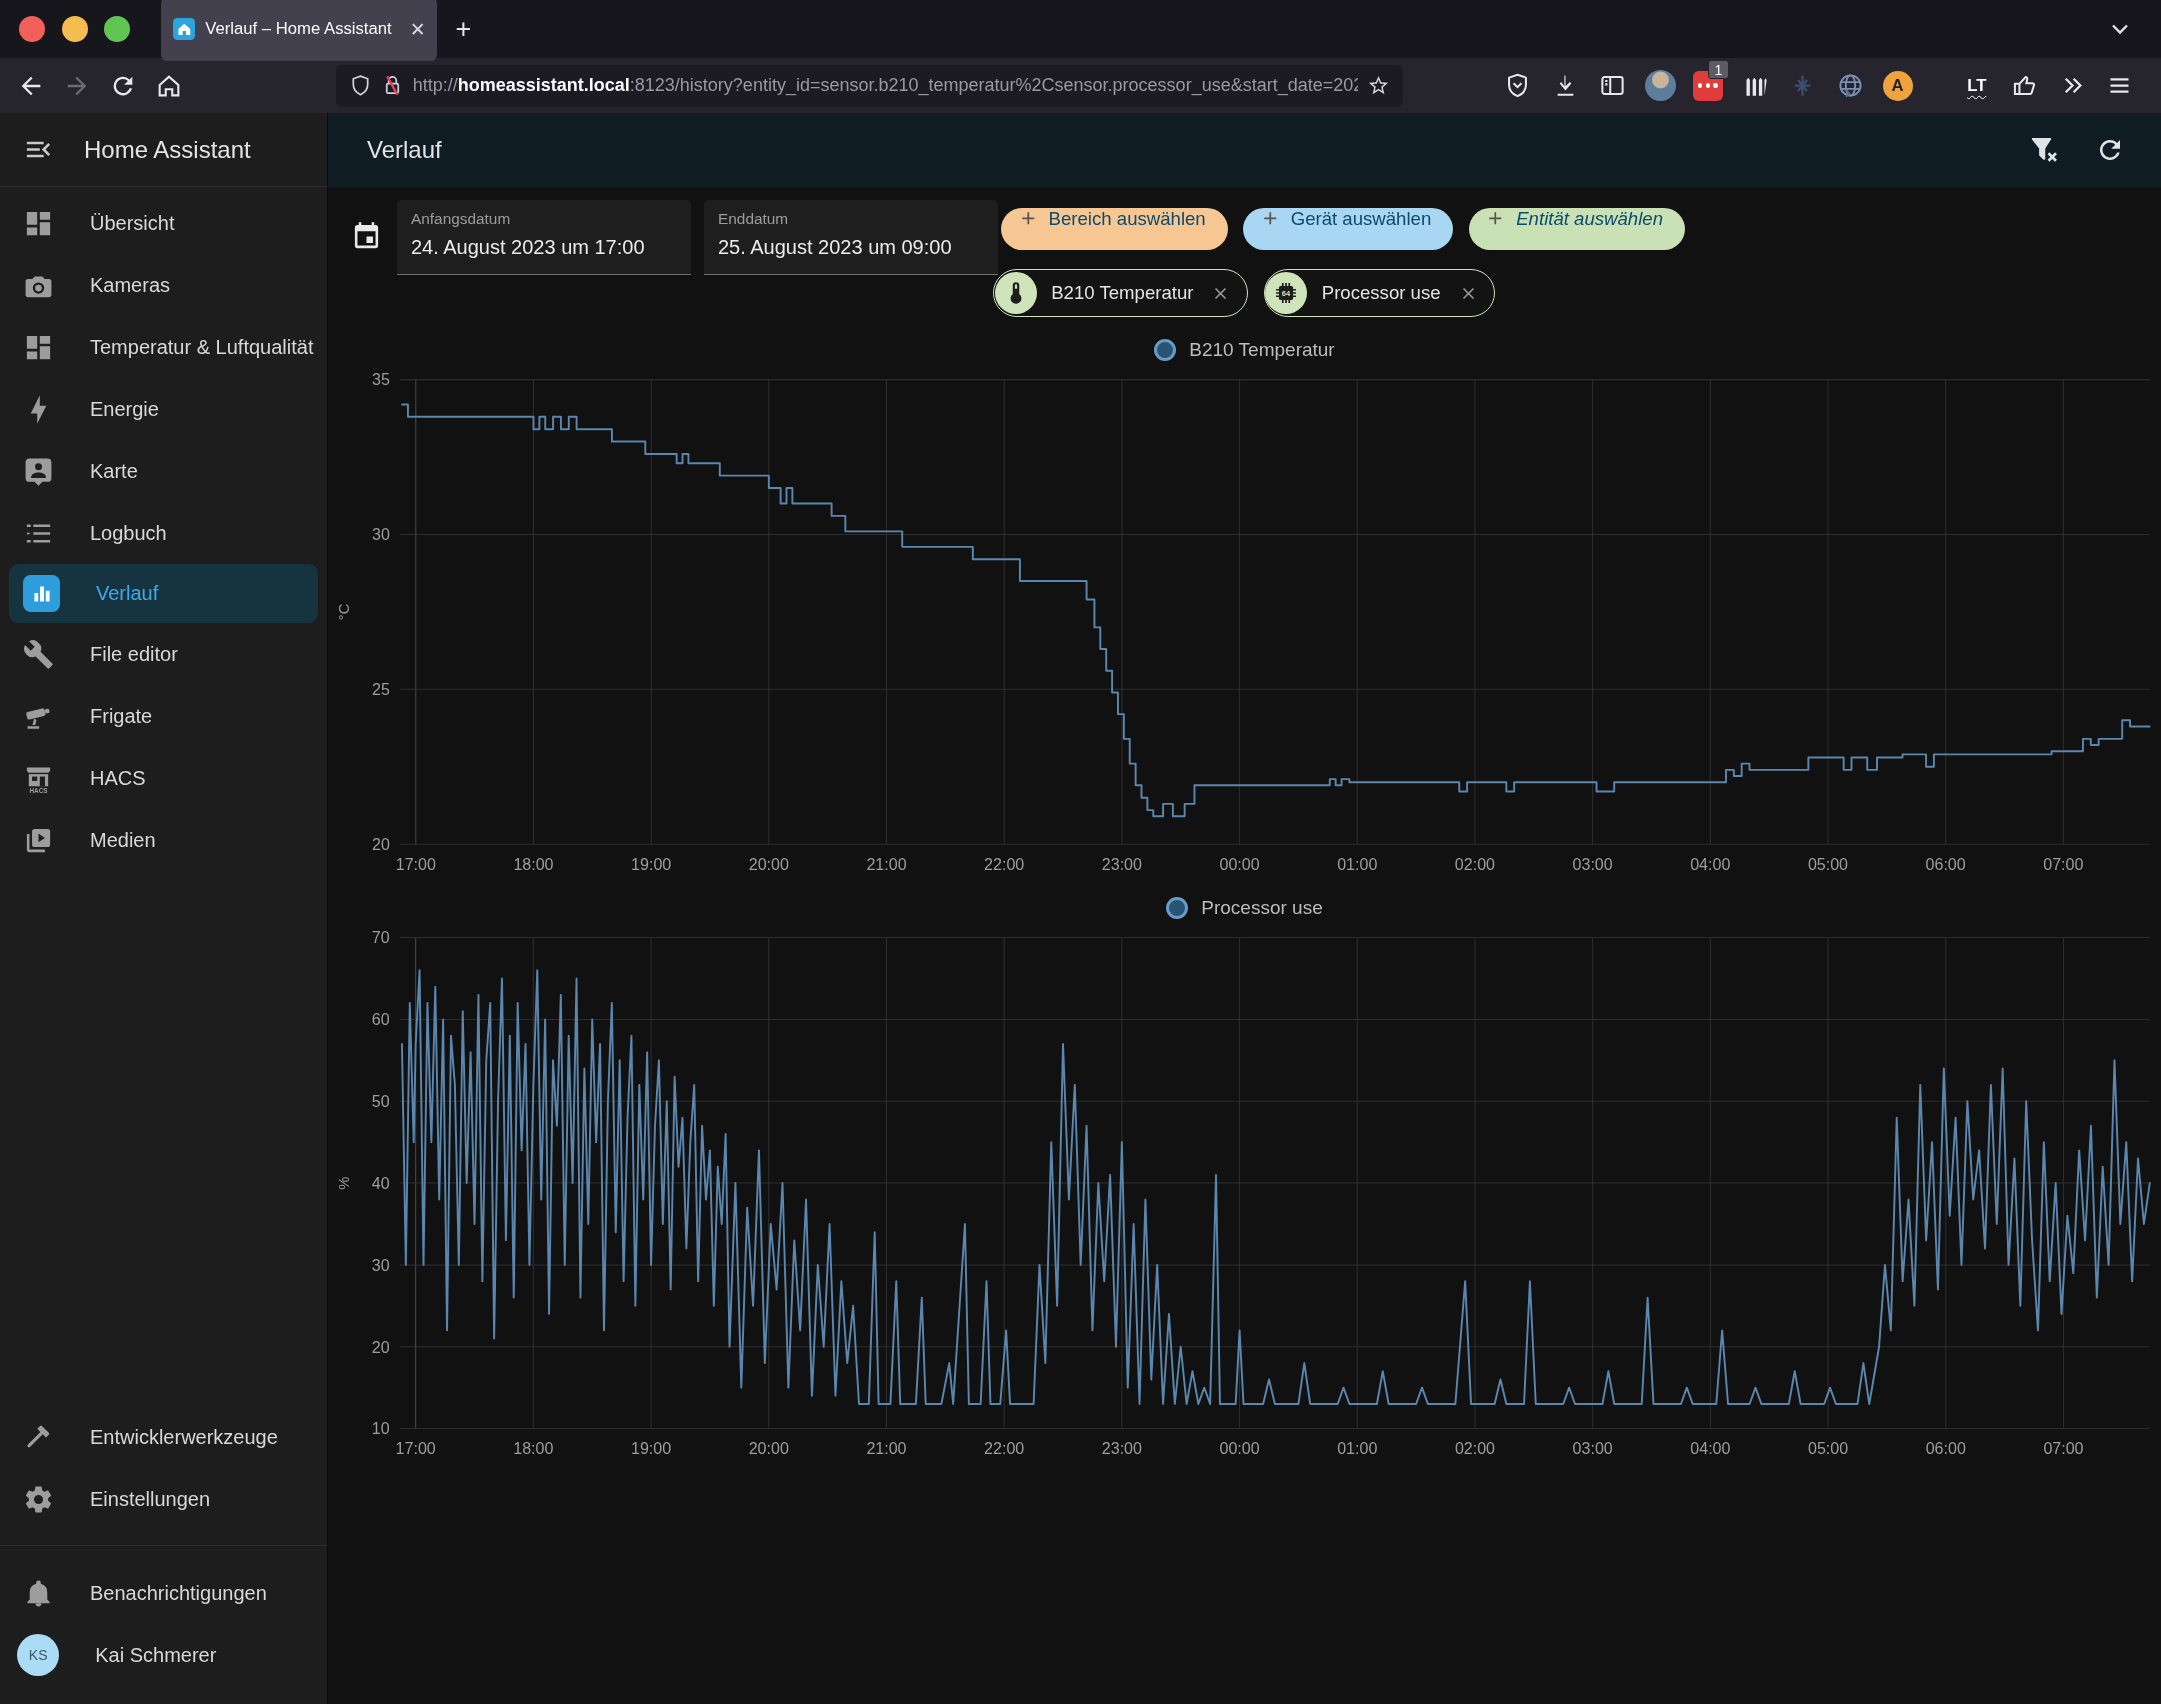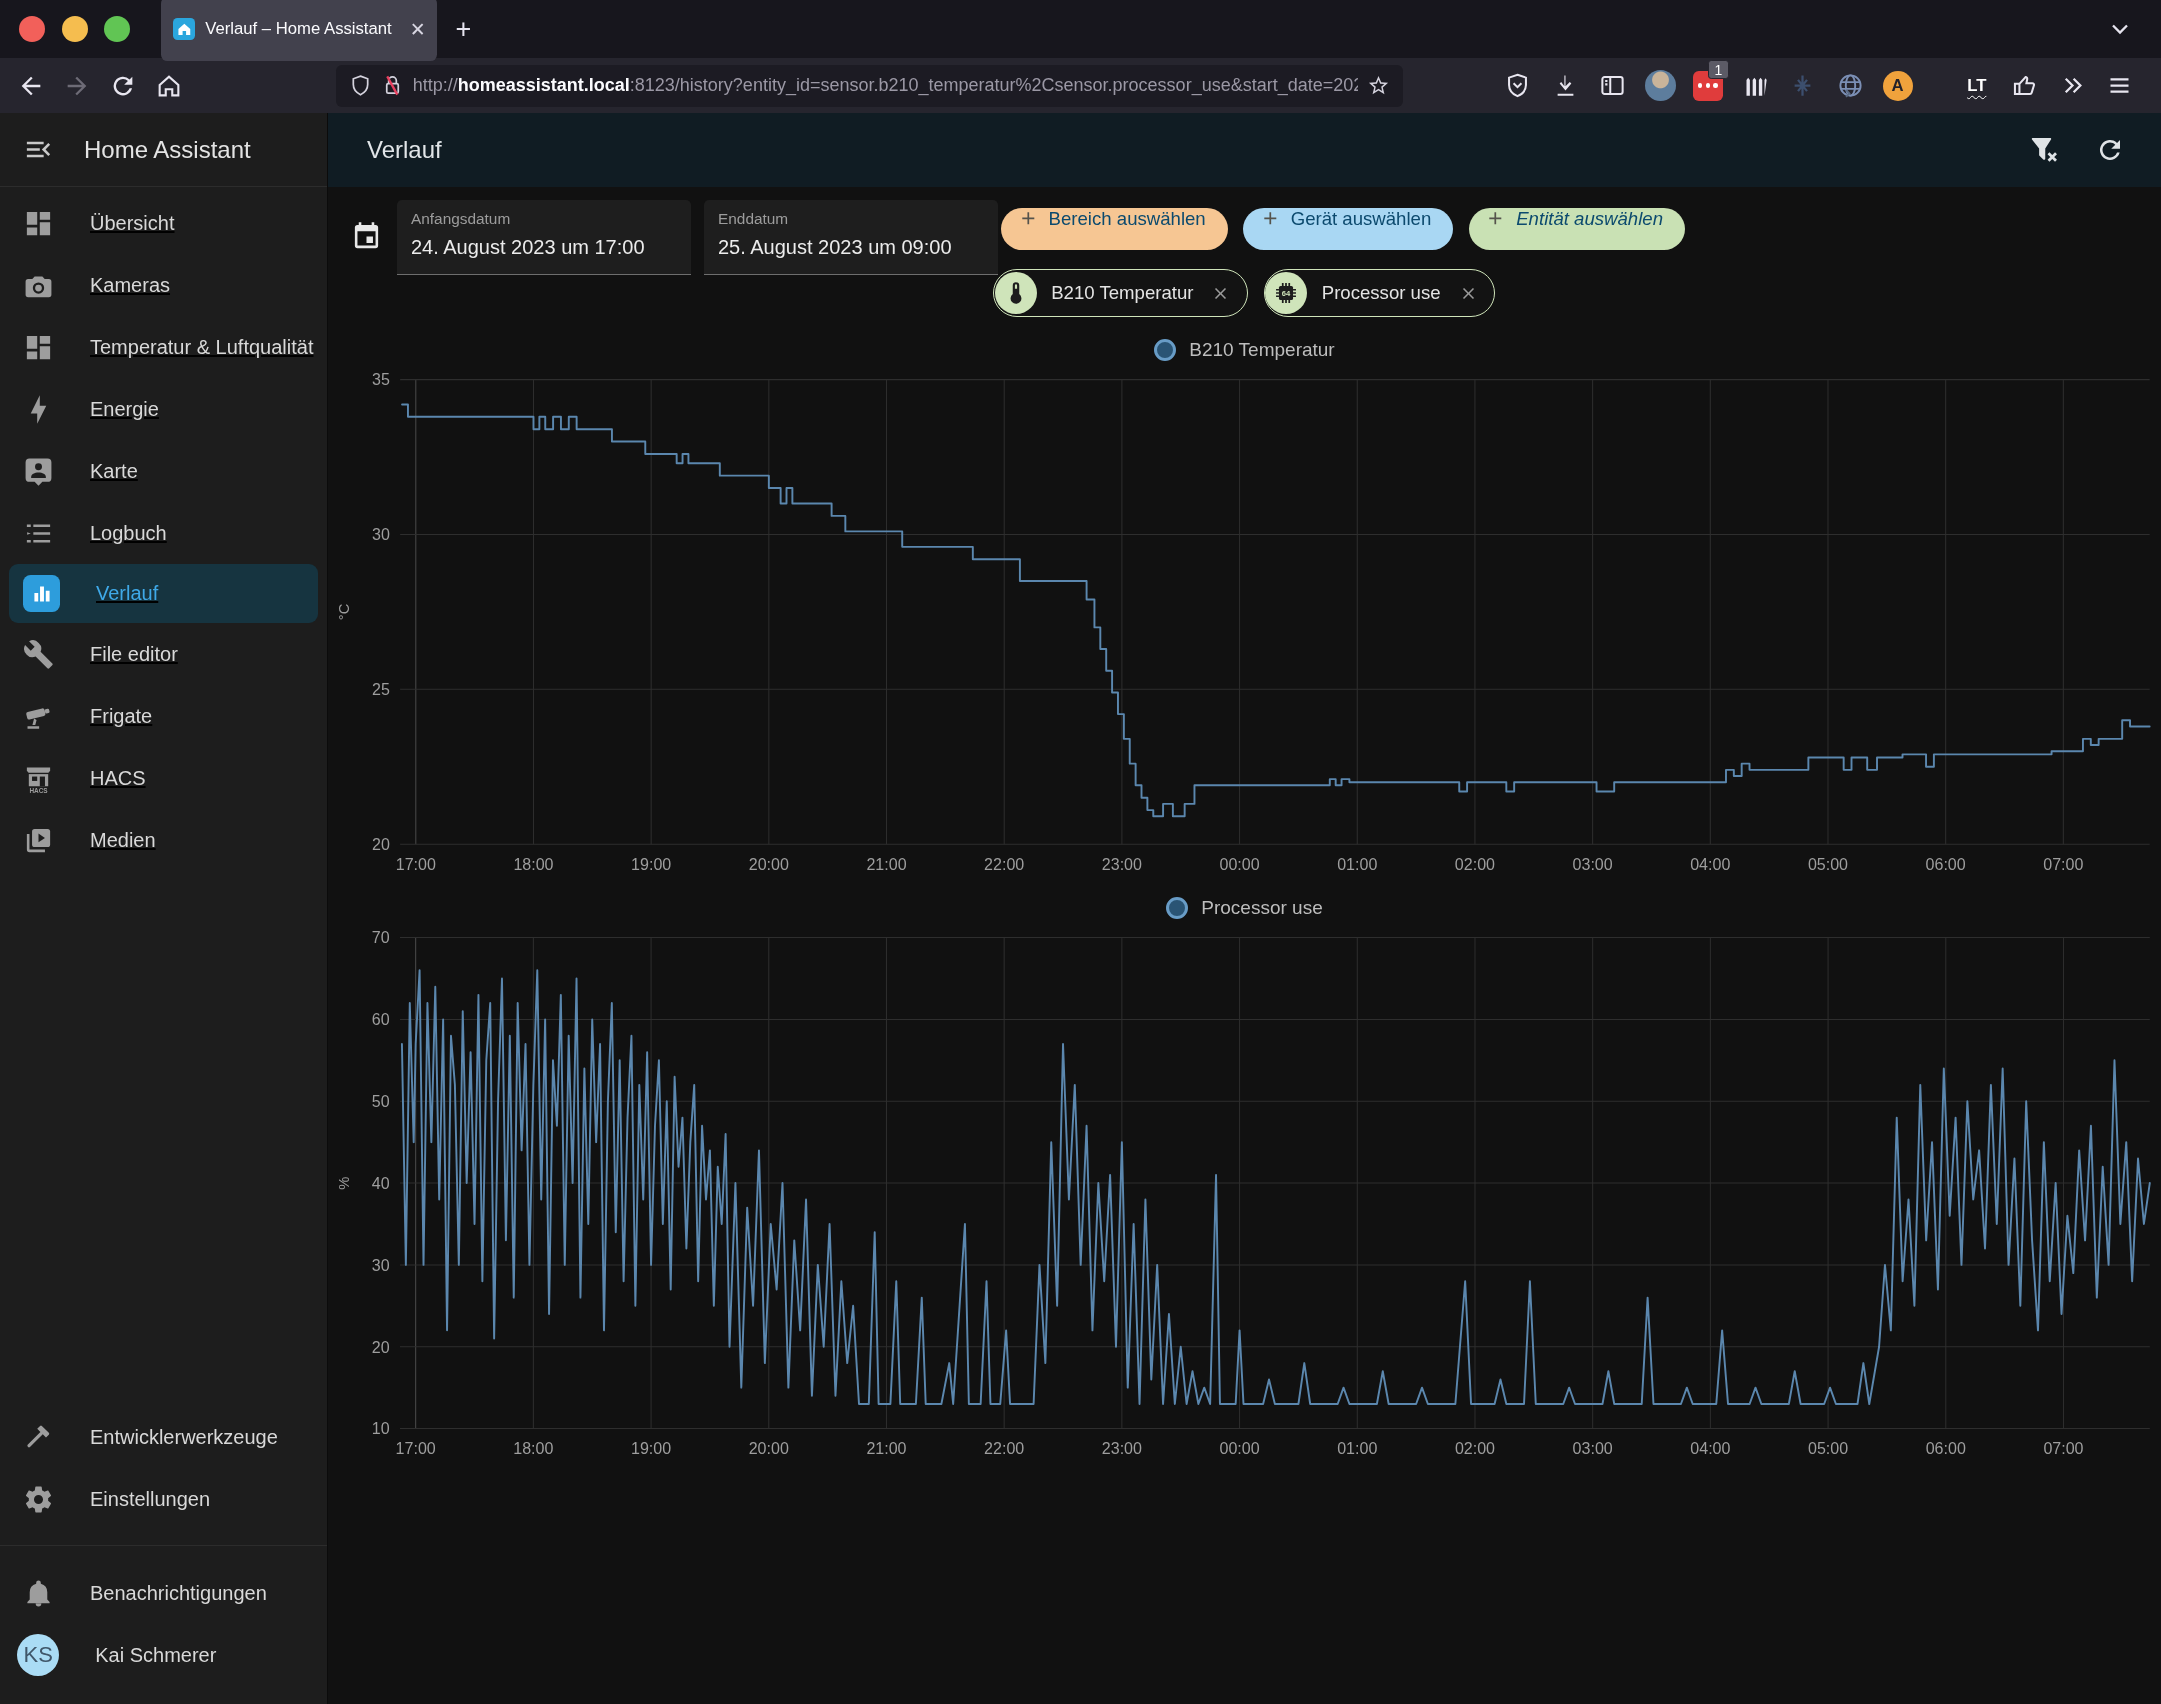--- a/index.html
+++ b/index.html
@@ -44,34 +44,34 @@
   .ext.lt { color:#fff; font-weight:bold; font-size:16.7px; text-decoration:underline wavy 1.3px; text-underline-offset:3.9px;margin-left:32px;}
   .ext.dim { color:#3c4f6e; }
 
   
   .app { display:flex; height:1591px; }
   .sidebar { width:328px; background:#1d1d1d; position:relative; flex:none; border-right:0.6px solid #0b0b0b; }
   .sb-header { height:74px; display:flex; align-items:center; gap:30px; padding-left:23px;
     border-bottom:0.6px solid #2c2c2c; }
   .sb-menu { width:31px; height:31px; color:#c9c9c9; }
   .sb-title { color:#e4e4e4; font-size:24px; }
-  .sb-items { padding-top:5.1px;text-decoration:underline; }
+  .sb-items { padding-top:5.1px; }
   .sb-item { height:62px; display:flex; align-items:center; gap:36px; padding-left:23px; cursor:default; }
   .sb-icon { width:31px; height:31px; color:#9d9d9d; flex:none; display:flex; align-items:center; justify-content:center; }
   .sb-icon svg { width:31px; height:31px; }
   .sb-label { color:#d9d9d9; font-size:20px; white-space:nowrap; }
   .sb-item.selected { background:#163440; border-radius:9px; margin:0 9px; padding-left:14px; height:59px; }
   .sb-item.selected .sb-icon { width:37px; height:37px; background:#2d9ddc; border-radius:7.7px; color:#fff; }
   .sb-item.selected .sb-icon svg { width:26px; height:26px; }
   .sb-item.selected .sb-label { color:#3fa9e8; font-weight:500; }
   .sb-dev { position:absolute; top:1293px; left:0; right:0; }
   .sb-divider { position:absolute; top:1432px; left:0; right:0; height:0.6px; background:#2c2c2c; }
   .sb-foot { position:absolute; top:1449px; left:0; right:0; }
   .avatar-ks { width:42px; height:42px; border-radius:50%; background:#aadcf5; color:#40576a;
-    display:flex; align-items:center; justify-content:center; font-size:22px; flex:none; margin-left:-5.8px; }
+    display:flex; align-items:center; justify-content:center; font-size:14px; flex:none; margin-left:-5.8px; }
 
   .main { flex:1; position:relative; background:#111; }
   .page-header { height:74px; background:#101c23; display:flex; align-items:center; padding:0 36px 0 39px; }
   .page-title { color:#e1e5e8; font-size:24px; flex:1; }
   .ph-icon { width:30px; height:30px; color:#dfe3e6; margin-left:36px; }
 
   .cal-icon { position:absolute; left:22.5px; top:108px; width:31px; height:31px; color:#e8e8e8; }
   .datefield { position:absolute; top:87px; width:294px; height:75px; background:#1e1e1e;
     border-radius:5.1px 5.1px 0 0; border-bottom:1.3px solid #6e6e6e; padding:10.3px 14px; }
   .df-label { color:#9c9c9c; font-size:15.4px; }

